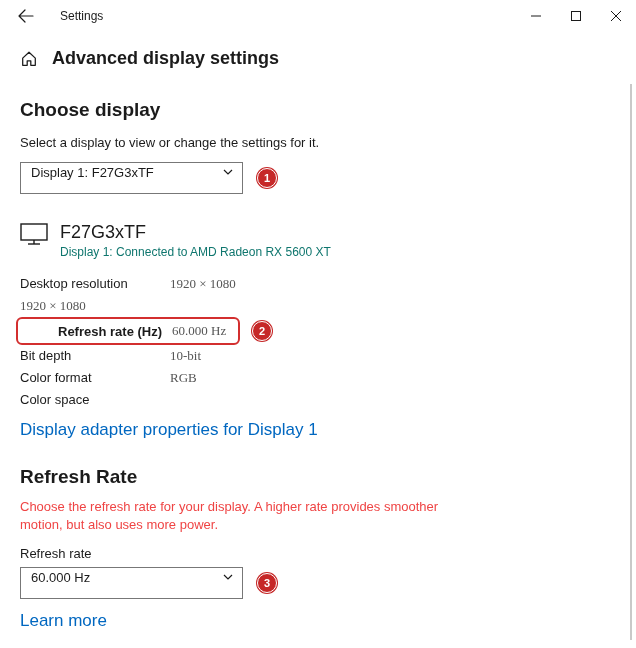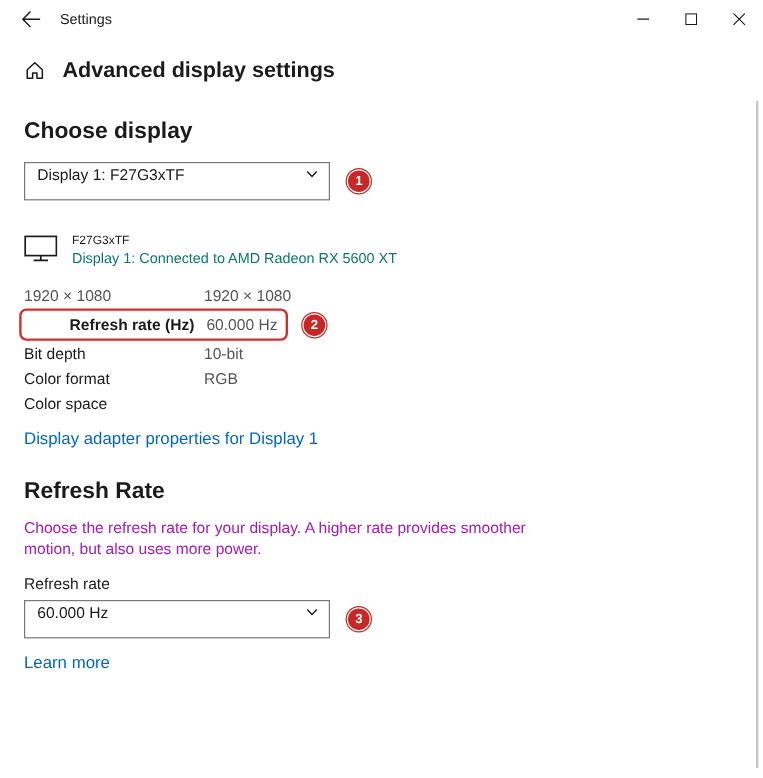--- a/index.html
+++ b/index.html
@@ -8,63 +8,63 @@
     width:636px; height:648px;
     font-family: "Segoe UI", Arial, sans-serif;
     font-size:13px; color:#1b1b1b; background:#fff;
     position:relative; overflow:hidden;
   }
   .titlebar {
     display:flex; align-items:center; height:32px; padding-left:16px;
   }
   .icon-btn { display:inline-flex; align-items:center; justify-content:center; }
   .back-btn { width:20px; height:20px; }
-  .app-title { margin-left:14px; font-size:12px; }
+  .app-title { margin-left:24px; font-size:12px; }
   .win-controls { position:absolute; top:0; right:0; display:flex; }
   .win-controls .win-btn { width:40px; height:32px; display:flex; align-items:center; justify-content:center; }
   .content { padding:0 20px 0 20px; }
   .page-header { display:flex; align-items:center; margin-top:16px; margin-bottom:30px; }
   .home-icon { width:18px; height:18px; margin-right:14px; }
   .page-title { font-size:18px; font-weight:600; margin:0; }
   h2.section { font-size:19px; font-weight:700; margin:0 0 14px 0; }
   h2.section.small-gap { margin-bottom:10px; }
   .helper { color:#1b1b1b; font-size:13px; margin:0 0 12px 0; }
-  .helper.muted { color:#a21caf; line-height:1.4; max-width:420px; }
+  .helper.muted { color:#ef4444; line-height:1.4; max-width:420px; }
   .field-label { font-size:13px; margin:6px 0 6px 0; }
   .combo {
-    width:255px; height:32px; border:1px solid #777; background:#fff;
+    width:223px; height:32px; border:1px solid #777; background:#fff;
     display:flex; align-items:center; justify-content:space-between;
     padding:0 8px 12px 10px; font-size:13px;
   }
   .combo .chev { width:12px; height:12px; }
   .row-dd { display:flex; align-items:center; gap:14px; margin-bottom:28px; }
   .callout {
     width:20px; height:20px; border-radius:50%; background:#c62828;
     border:1.5px solid #fff; box-shadow:0 0 0 1px #c62828;
     color:#fff; font-size:11px; font-weight:600;
     display:flex; align-items:center; justify-content:center;
   }
   .display-block { display:flex; align-items:flex-start; gap:12px; margin:4px 0 14px 0; }
   .monitor-icon svg { display:block; }
-  .display-block .name { font-size:10px; font-weight:400; }
+  .display-block .name { font-size:18px; font-weight:400; }
   .display-block .sub { color:#0f766e; font-size:12px; margin-top:2px; }
   .info-table { display:grid; grid-template-columns:150px 200px; font-size:13px; }
   .info-table .lbl, .info-table .val { padding:3px 0; }
-  .info-table .val { color:#555; }
+  .info-table .val { color:#555;font-family:Liberation Serif, serif; }
   .hl-row {
     grid-column:1 / span 2; display:grid; grid-template-columns:150px 66px;
     align-items:center;
     border:2px solid #d32f2f; border-radius:6px;
     margin:0px 0; padding:1px 0 1px 0;
     position:relative; left:-4px; padding-left:4px;
   }
   .hl-row .lbl { font-weight:600; color:#1b1b1b;padding-left:36px; }
   .hl-row .val { color:#555; }
   .hl-wrap { display:flex; align-items:center; gap:8px; }
-  .link { color:#0067c0; font-size:14px; cursor:pointer; }
+  .link { color:#0067c0; font-size:17px; cursor:pointer; }
   .adapter-link { margin:10px 0 26px 0; display:inline-block; }
   .learn-more { margin-top:12px; display:inline-block; }
   .scroll-indicator {
     position:absolute; right:4px; top:84px; width:2px; height:556px; background:#c9c9c9;
   }
 </style>
 </head>
 <body>
 
 <div class="titlebar">
@@ -100,20 +100,21 @@
     <span class="home-icon">
       <svg width="18" height="18" viewBox="0 0 20 20">
           <path d="M3 9 L10 2.5 L17 9 V17 H12 V12 H8 V17 H3 Z" fill="none" stroke="#1b1b1b" stroke-width="1.4" stroke-linejoin="round"></path>
         </svg>
     </span>
     <h1 class="page-title">Advanced display settings</h1>
   </div>
 
   
   <h2 class="section">Choose display</h2>
+  <p class="helper">Select a display to view or change the settings for it.</p>
   <div class="row-dd">
     <div class="combo">
       <span>Display 1: F27G3xTF</span>
       <span class="chev">
         <svg width="12" height="12" viewBox="0 0 12 12">
             <path d="M2 4 L6 8 L10 4" stroke="#1b1b1b" stroke-width="1.2" fill="none"></path>
           </svg>
       </span>
     </div>
     <span class="callout">1</span>
@@ -129,20 +130,21 @@
           <line x1="14" y1="18" x2="14" y2="22" stroke="#1b1b1b" stroke-width="1.4"></line>
         </svg>
     </span>
     <div>
       <div class="name">F27G3xTF</div>
       <div class="sub">Display 1: Connected to AMD Radeon RX 5600 XT</div>
     </div>
   </div>
 
   <div class="info-table">
+    <div class="lbl">Desktop resolution</div>
     <div class="val">1920 × 1080</div>
 
     <div class="val">1920 × 1080</div>
 
     <div class="hl-wrap" style="grid-column:1 / span 2;">
       <div class="hl-row">
         <div class="lbl">Refresh rate (Hz)</div>
         <div class="val">60.000 Hz</div>
       </div>
       <span class="callout">2</span>

